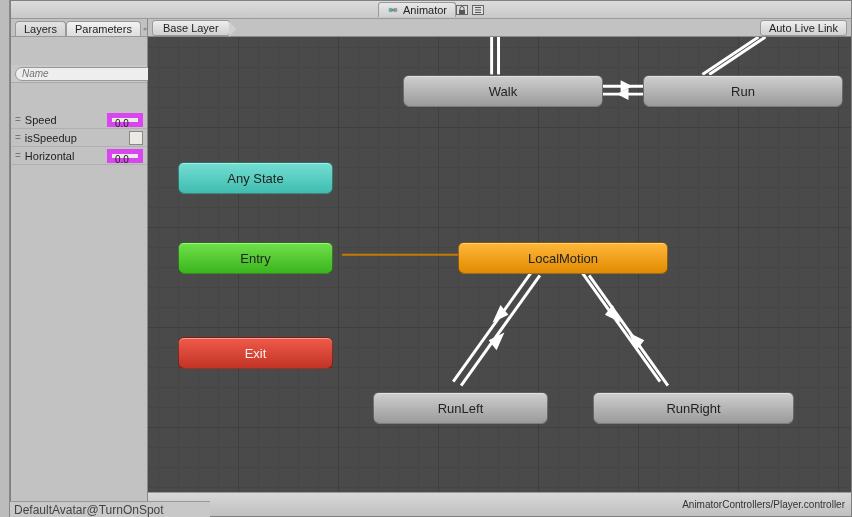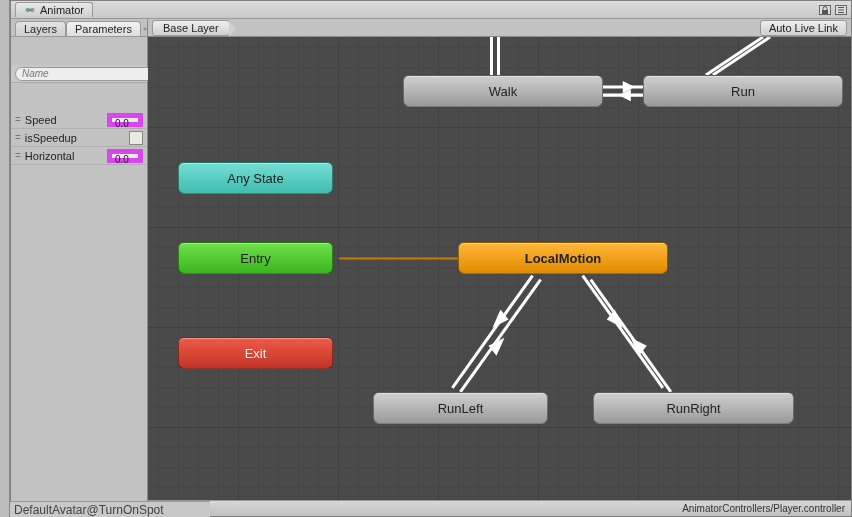--- a/index.html
+++ b/index.html
@@ -1,21 +1,21 @@
 <!DOCTYPE html>
 <html><head>
 <meta charset="utf-8">
 <style>
   * { box-sizing: border-box; margin: 0; padding: 0; font-family: Arial, Helvetica, sans-serif; }
   body { background: #aaa; width: 852px; height: 517px; overflow: hidden; font-size: 11px; color: #222; }
 
   .window { position: absolute; left: 10px; top: 0; width: 842px; height: 517px; background: #c2c2c2; border: 1px solid #808080; display: flex; flex-direction: column; }
 
   
-  .titlebar { height: 18px; background: linear-gradient(#dcdcdc,#c8c8c8); border-bottom: 1px solid #999; display:flex; align-items:center; justify-content:space-between; padding:0 4px; }
+  .titlebar { height: 18px; background: linear-gradient(#dcdcdc,#c8c8c8); border-bottom: 1px solid #999; display:flex; align-items:center; justify-content:center; padding:0 4px; }
   .titlebar .tab { background: linear-gradient(#e8e8e8,#cfcfcf); border:1px solid #999; border-bottom:none; border-radius:3px 3px 0 0; padding:1px 8px; font-size:11px; display:flex; align-items:center; gap:4px; }
   .titlebar .winctrls { display:flex; gap:4px; align-items:center; }
   .winctrl { width:12px; height:10px; border:1px solid #666; background:#ddd; display:flex; align-items:center; justify-content:center; font-size:8px; line-height:1; cursor:pointer; }
 
   .mainrow { flex:1; display:flex; min-height:0; }
 
   
   .leftpanel { width:137px; background: #c2c2c2; border-right:1px solid #888; display:flex; flex-direction:column;gap:28px; }
   .tabs { height:18px; display:flex; align-items:flex-end; border-bottom:1px solid #999; background:#c2c2c2; padding-left:4px; gap:0; }
   .tabs .ptab { background:linear-gradient(#e3e3e3,#cfcfcf); border:1px solid #999; border-bottom:none; border-radius:4px 4px 0 0; padding:1px 8px; font-size:11px; cursor:pointer; }
@@ -50,25 +50,25 @@
     background-position: -10px -10px;
     overflow:hidden;
   }
 
   .node { position:absolute; width:155px; height:32px; border-radius:6px; display:flex; align-items:center; justify-content:center; font-size:13px; color:#222; border:1px solid rgba(0,0,0,0.4); box-shadow: inset 0 1px 0 rgba(255,255,255,0.4); }
   .node.small { width: 200px; }
   .gray { background:linear-gradient(#cfcfcf,#9a9a9a); }
   .teal { background:linear-gradient(#74ded2,#3fbdb0); }
   .green { background:linear-gradient(#6fe04a,#3bb51d); }
   .red  { background:linear-gradient(#ef5a4a,#c23426); color:#fff0ee;}
-  .orange { background:linear-gradient(#ffb73a,#e28a00);font-weight:bold; }
+  .orange { background:linear-gradient(#ffb73a,#e28a00); }
 
   svg.edges { position:absolute; left:0; top:0; width:100%; height:100%; pointer-events:none; }
 
-  .statusbar { height:16px; background:linear-gradient(#d8d8d8,#c0c0c0); border-top:1px solid #999; font-size:10px; color:#333; display:flex; align-items:center; justify-content:flex-end; padding:0 6px; }
+  .statusbar { height:24px; background:linear-gradient(#d8d8d8,#c0c0c0); border-top:1px solid #999; font-size:10px; color:#333; display:flex; align-items:center; justify-content:flex-end; padding:0 6px; }
 
   .leftedge { position:absolute; left:0; top:0; width:10px; height:517px; background:#bcbcbc; border-right:1px solid #888; }
   .bottomstrip { position:absolute; left:10px; bottom:0; width:200px; height:16px; background:#c8c8c8; border-top:1px solid #999; font-size:12px; color:#444; padding:1px 4px; overflow:hidden; }
 
   .animicon { width:12px; height:12px; }
 </style>
 </head>
 <body>
 
 <div class="leftedge"></div>

